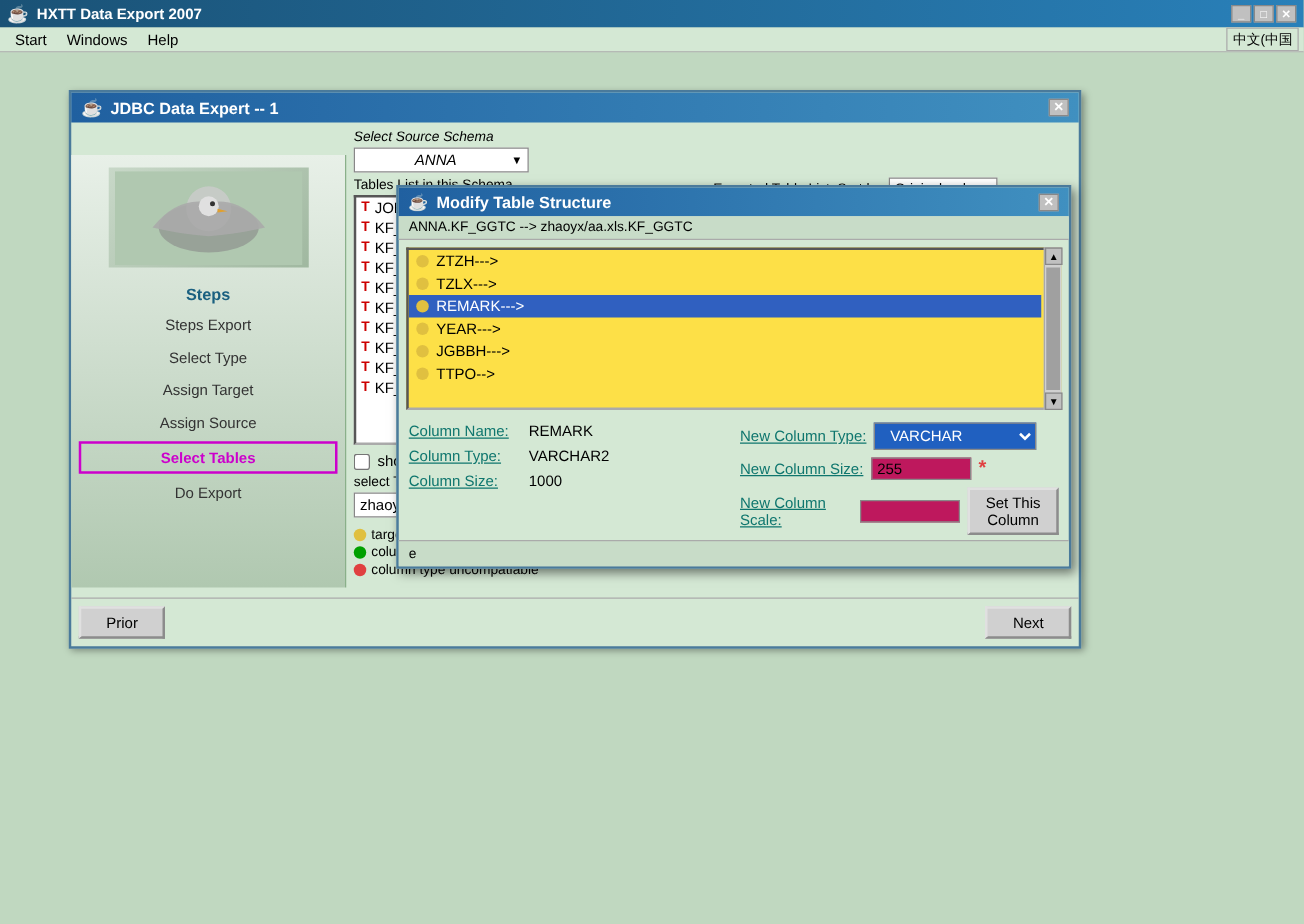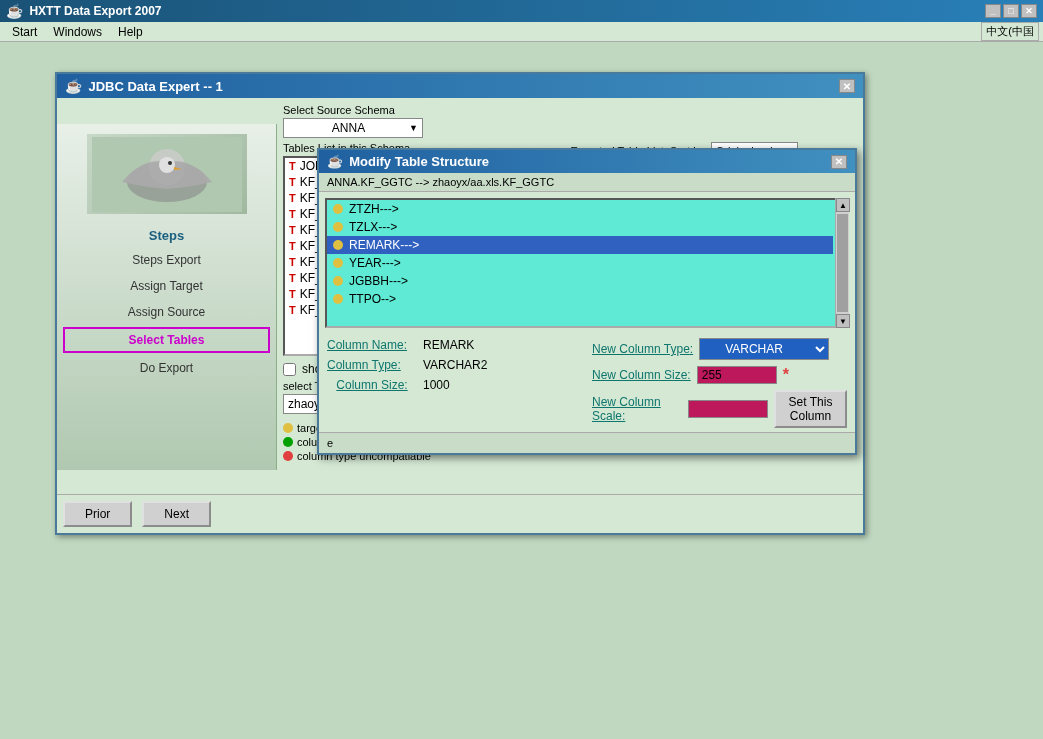--- a/index.html
+++ b/index.html
@@ -231,23 +231,23 @@
     .legend {
       margin-top: 4px;
       font-size: 11px;
     }
     .legend-row { display: flex; gap: 16px; margin-bottom: 2px; }
     .legend-item { display: flex; align-items: center; gap: 4px; }
 
     
     .nav-btns {
       display: flex;
-      justify-content: flex-start;
+      justify-content: space-between;
       gap: 10px;
-      margin-top: 24px;
+      margin-top: 8px;
       padding: 6px;
       border-top: 1px solid #aaa;
     }
     .nav-btn {
       background: #d0d0d0;
       border: 2px outset #e0e0e0;
       padding: 4px 20px;
       cursor: pointer;
       font-size: 12px;
     }
@@ -283,21 +283,21 @@
     .modify-modal-subtitle {
       font-size: 11px;
       padding: 3px 8px;
       background: #c8dcc8;
       border-bottom: 1px solid #aaa;
     }
 
     
     .column-list {
       border: 2px inset #aaa;
-      background: #5eead4;
+      background: #fde047;
       margin: 6px;
       height: 130px;
       overflow-y: auto;
       position: relative;
     }
     .column-item {
       display: flex;
       align-items: center;
       padding: 2px 6px;
       font-size: 12px;
@@ -325,21 +325,21 @@
     }
     .col-select-row {
       display: flex;
       align-items: center;
       gap: 4px;
     }
     .col-select {
       border: 1px solid #888;
       background: #2060c0;
       color: white;
-      padding: 2px 21px;
+      padding: 2px 8px;
       font-size: 12px;
       width: 130px;
     }
     .set-col-btn {
       background: #d0d0d0;
       border: 2px outset #e0e0e0;
       padding: 3px 10px;
       cursor: pointer;
       font-size: 12px;
     }
@@ -392,29 +392,30 @@
             <path d="M30,45 Q50,20 75,25 Q100,20 120,45 Q100,50 75,52 Q50,50 30,45Z" fill="#aaa" opacity="0.9"></path>
             <circle cx="75" cy="28" r="8" fill="#e0e0e0"></circle>
             <circle cx="78" cy="26" r="2" fill="#333"></circle>
             <path d="M82,30 L90,32 L82,33Z" fill="#e0a030"></path>
           </svg>
         </div>
 
         <div class="steps-label">Steps</div>
 
         <div class="step-item">Steps Export</div>
+        <div class="step-item">Select Type</div>
         <div class="step-item">Assign Target</div>
         <div class="step-item">Assign Source</div>
         <div class="step-item active">Select Tables</div>
         <div class="step-item">Do Export</div>
       </div>
 
       <div class="content-area">
 
-        <div style="margin-bottom: 4px;">
+        <div style="margin-bottom: 4px; font-style: italic;">
           <div class="schema-label">Select Source Schema</div>
           <div style="display:flex; align-items:center; gap:4px;text-align:center;">
             <div style="border: 1px solid #888; background:white; padding:2px 4px; display:flex; align-items:center; width:140px;">
               <span style="flex:1; font-size:12px;">ANNA</span>
               <span style="font-size:9px;">▼</span>
             </div>
           </div>
         </div>
 
         <div class="tables-section">
@@ -579,21 +580,21 @@
 
             <div>
               <div class="col-detail-row">
                 <span class="col-detail-label">Column Name:</span>
                 <span class="col-detail-value">REMARK</span>
               </div>
               <div class="col-detail-row" style="margin-top:6px;">
                 <span class="col-detail-label">Column Type:</span>
                 <span class="col-detail-value">VARCHAR2</span>
               </div>
-              <div class="col-detail-row" style="margin-top:6px;text-align:center;">
+              <div class="col-detail-row" style="margin-top:6px;">
                 <span class="col-detail-label">Column Size:</span>
                 <span class="col-detail-value">1000</span>
               </div>
             </div>
 
             <div>
               <div class="col-detail-row">
                 <span class="col-detail-label">New Column Type:</span>
                 <div class="col-select-row">
                   <select class="col-select">

